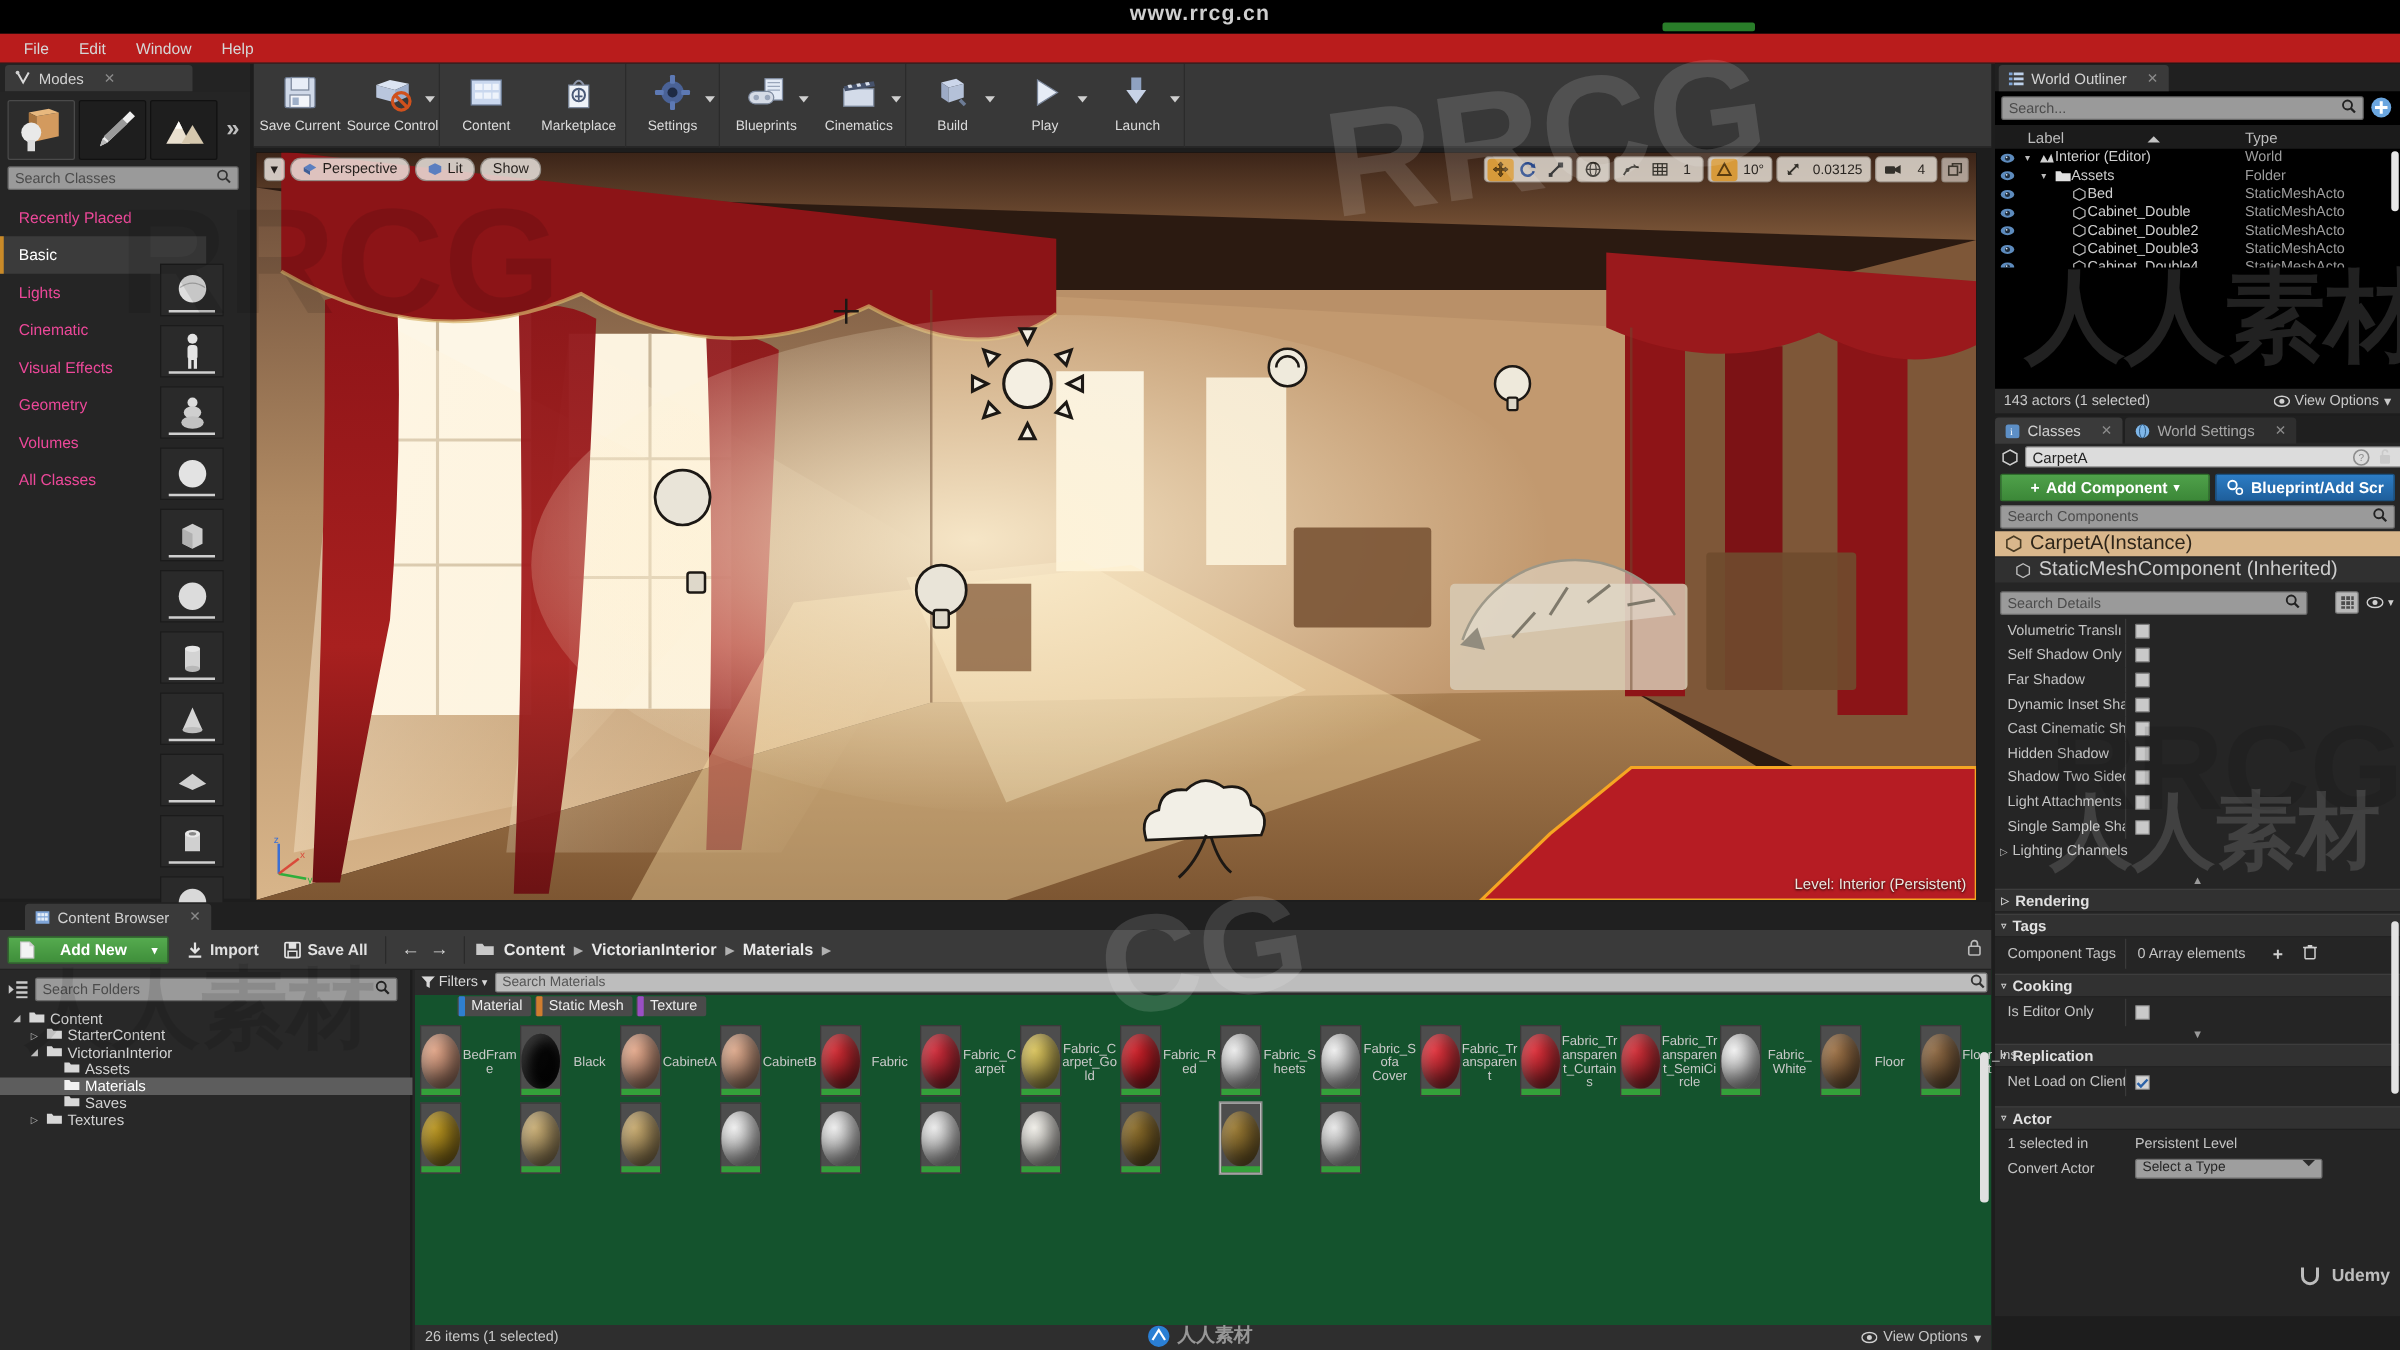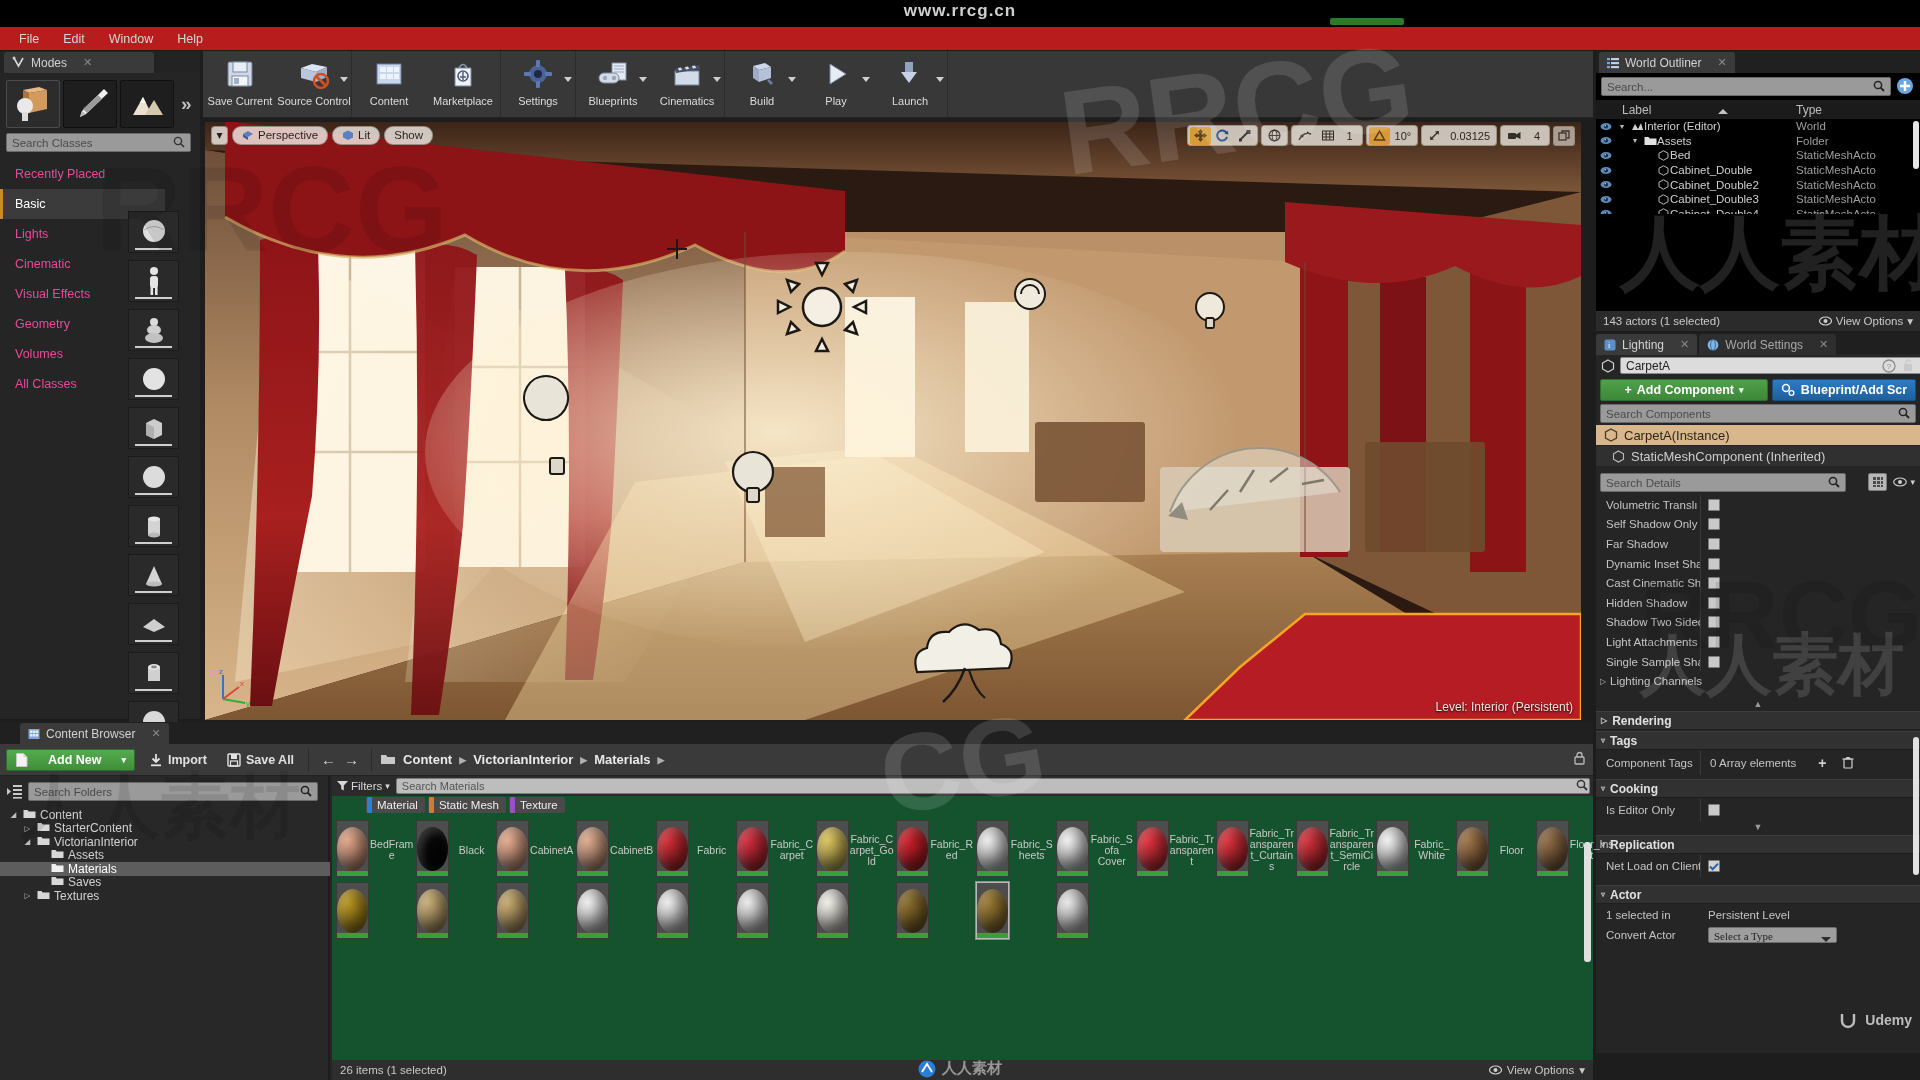--- a/index.html
+++ b/index.html
@@ -200,21 +200,21 @@
   .btn-add{
     flex:0 0 168px;background:linear-gradient(#4fa14a,#3c8838);border:1px solid #2f6e2c;border-radius:2px;
     display:flex;align-items:center;justify-content:center;gap:5px;color:#fff;font-size:12.5px;font-weight:bold;
   }
   .btn-bp{
     flex:1;background:linear-gradient(#2c7cc4,#1f5f9c);border:1px solid #1a507f;border-radius:2px;
     display:flex;align-items:center;justify-content:center;gap:6px;color:#fff;font-size:12.5px;font-weight:bold;
   }
   .det-compsearch{position:absolute;left:4px;top:71px;width:316px;}
   .comp-row{
-    position:absolute;left:0;width:324px;height:20px;display:flex;align-items:center;gap:6px;padding-left:8px;font-size:13px;
+    position:absolute;left:0;width:324px;height:20px;display:flex;align-items:center;gap:6px;padding-left:8px;font-size:16px;
   }
   .comp-row.r1{top:92px;background:#d9b78c;color:#2e2519;}
   .comp-row.r2{top:113px;background:#303030;color:#cdcdcd;padding-left:16px;}
   .det-detsearch{position:absolute;left:4px;top:140px;width:246px;}
   .det-icons{position:absolute;right:5px;top:140px;display:flex;align-items:center;gap:6px;}
   .sq-icon{width:19px;height:18px;background:#b8b8b8;border:1px solid #7d7d7d;border-radius:2px;
     display:flex;align-items:center;justify-content:center;}
 
   .prop-list{position:absolute;left:0;top:162px;width:324px;}
   .prop{
@@ -238,22 +238,22 @@
   }
   .cat-hdr .tri{color:#cfcfcf;font-size:8px;}
   .det-scroll{position:absolute;right:1px;width:6px;background:#e2e2e2;border-radius:3px;}
   .udemy{
     position:absolute;right:8px;bottom:24px;display:flex;align-items:center;gap:4px;
     color:#d8d8d8;font-size:14px;font-weight:bold;opacity:.85;
   }
   .sel-row{height:19px;display:flex;align-items:center;font-size:11.5px;color:#c4c4c4;position:relative;}
   .sel-row .pl{width:104px;padding-left:10px;}
   .combo{
-    margin-left:8px;width:129px;height:16px;background:#9e9e9e;border:1px solid #6d6d6d;border-radius:2px;
-    display:flex;align-items:flex-end;padding:0 5px;color:#262626;font-size:11px;font-family:Liberation Serif, serif;
+    margin-left:8px;width:150px;height:16px;background:#9e9e9e;border:1px solid #6d6d6d;border-radius:2px;
+    display:flex;align-items:flex-start;padding:0 5px;color:#262626;font-size:11px;
   }
   .combo .cv{margin-left:auto;width:0;height:0;border-left:5px solid transparent;
     border-right:5px solid transparent;border-top:5px solid #2b2b2b;}
 
   
   .cbrowser{position:absolute;left:0;top:722px;width:1593px;height:358px;background:#252525;}
   .cb-tabrow{height:22px;background:#202020;}
   .cb-tabrow .paneltab{margin-left:20px;margin-top:1px;}
   .cb-toolbar{
     position:absolute;left:0;top:22px;width:1593px;height:32px;background:#3a3a3a;
@@ -1096,21 +1096,21 @@
     </div>
   </div>
 
   <div class="details">
     <div class="det-tabs">
       <div class="paneltab">
         <svg width="12" height="12" viewBox="0 0 12 12">
             <rect x="0.5" y="0.5" width="11" height="11" rx="2" fill="#5d8fc6"></rect>
             <text x="4" y="9" font-size="8" fill="#fff" font-family="Liberation Serif, serif">i</text>
           </svg>
-        <span>Lighting</span>
+        <span>Classes</span>
         <span class="x">✕</span>
       </div>
       <div class="paneltab inactive">
         <svg width="12" height="12" viewBox="0 0 12 12">
             <circle cx="6" cy="6" r="5.4" fill="#7eb6e8"></circle>
             <ellipse cx="6" cy="6" rx="2.4" ry="5.4" fill="none" stroke="#2e5a84" stroke-width="0.8"></ellipse>
           </svg>
         <span>World Settings</span>
         <span class="x">✕</span>
       </div>

